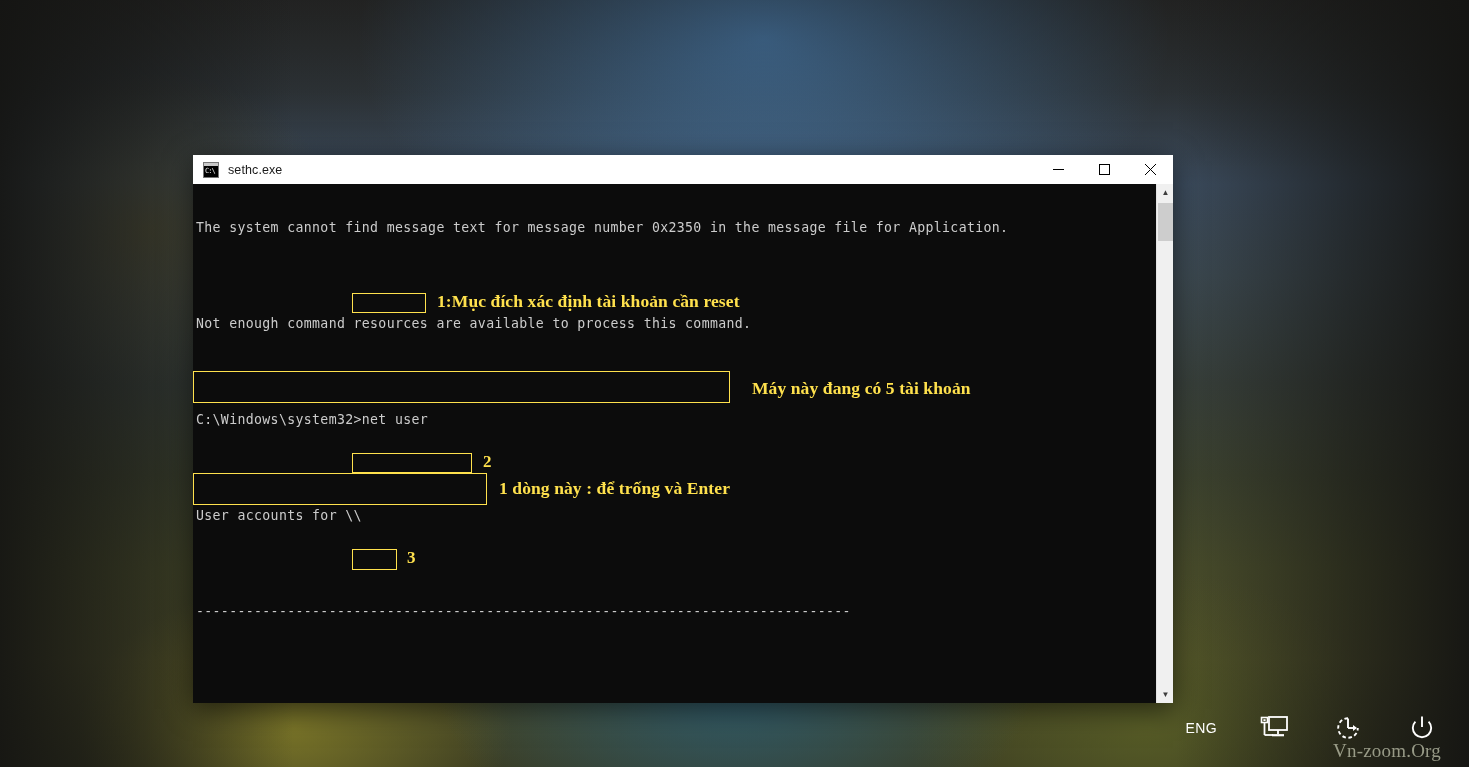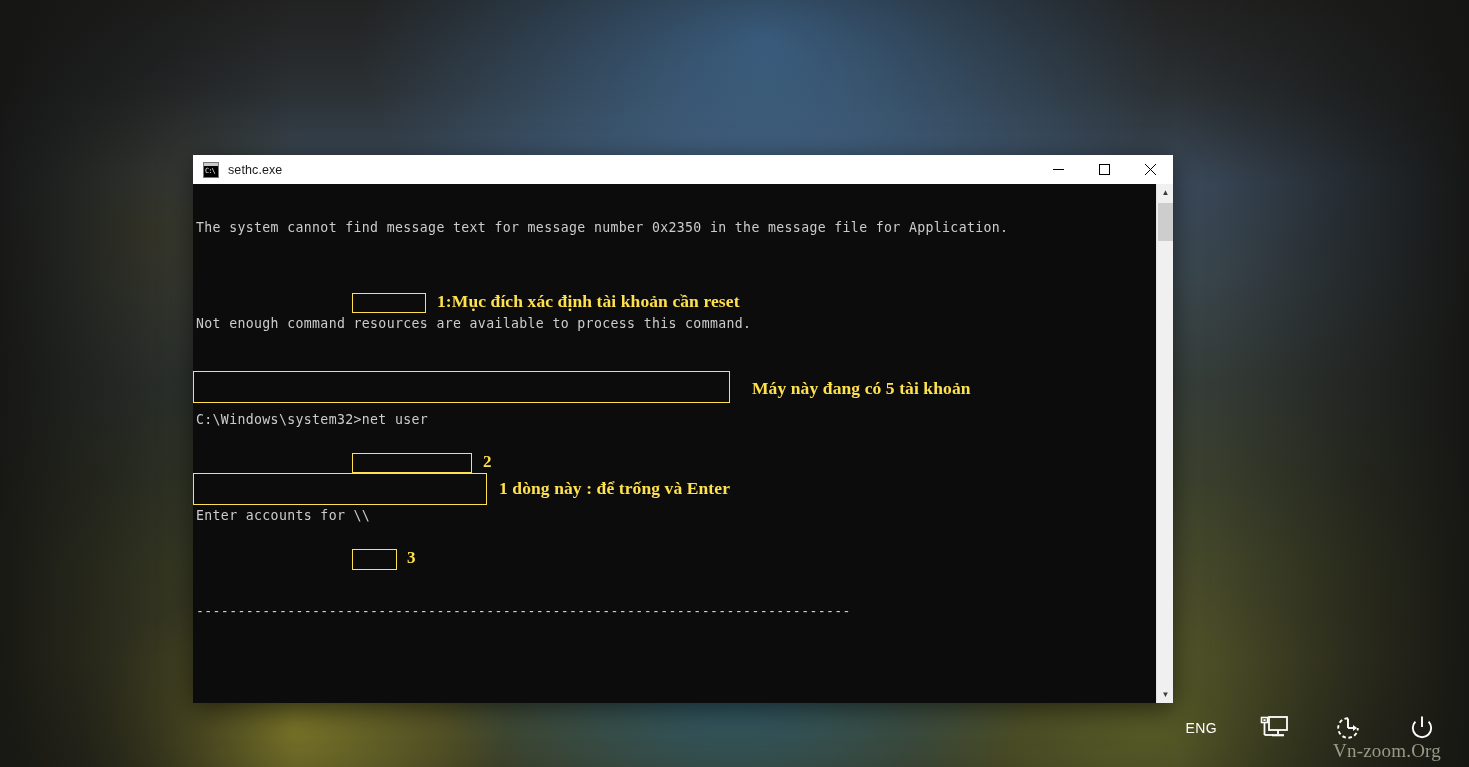--- a/index.html
+++ b/index.html
@@ -166,21 +166,21 @@
   </div>
 
   <div id="console-body">
     <div id="console-text">
       <div class="ln">The system cannot find message text for message number 0x2350 in the message file for Application.</div>
       <div class="ln"></div>
       <div class="ln">Not enough command resources are available to process this command.</div>
       <div class="ln"></div>
       <div class="ln">C:\Windows\system32&gt;net user</div>
       <div class="ln"></div>
-      <div class="ln">Enter accounts for \\</div>
+      <div class="ln">User accounts for \\</div>
       <div class="ln"></div>
       <div class="ln">-------------------------------------------------------------------------------</div>
       
       
       
       
       
       
       
       

